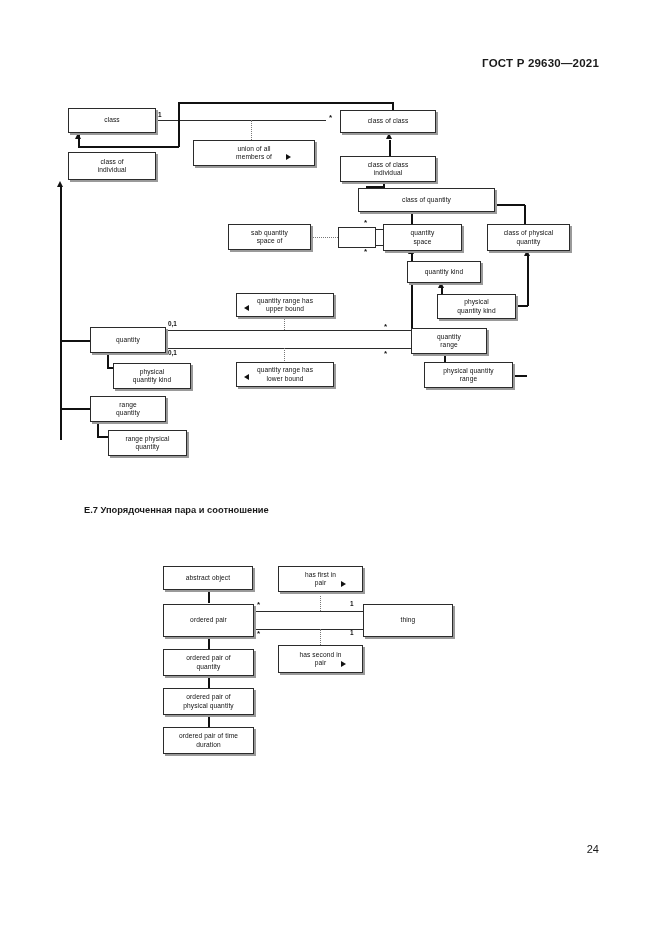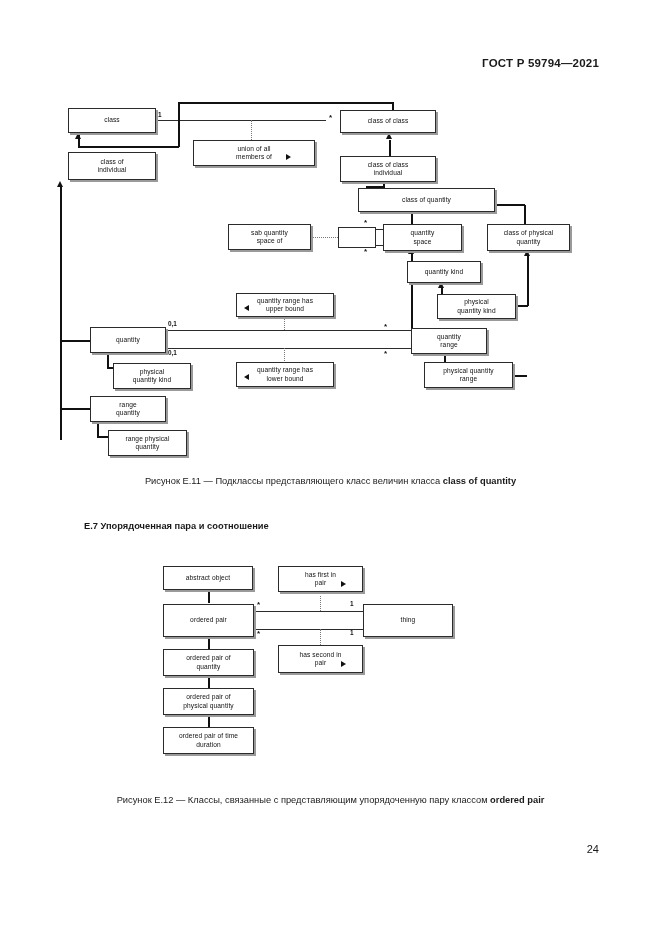--- a/index.html
+++ b/index.html
@@ -99,21 +99,21 @@
     position:absolute;font-size:6.4px;font-weight:bold;
     color:#111;line-height:1;white-space:nowrap;
   }
   .mult.star{font-size:8px;font-weight:bold;}
 </style>
 </head>
 <body>
 
 <div class="page">
 
-  <div class="doc-header">ГОСТ Р 59794—2021</div>
+  <div class="doc-header">ГОСТ Р 29630—2021</div>
 
   <div class="diagram">
 
     <div class="seg h" style="left:156px;top:120px;width:170px;"></div>
 
     <div class="seg thick-h" style="left:178px;top:102px;width:215px;"></div>
     <div class="seg thick-v" style="left:178px;top:102px;height:45px;"></div>
     <div class="seg thick-v" style="left:392px;top:102px;height:8px;"></div>
     <div class="seg thick-h" style="left:78px;top:146px;width:101px;"></div>
     <div class="seg thick-v" style="left:78px;top:133px;height:14px;"></div>
@@ -269,25 +269,22 @@
     <div class="mult" style="left:158px;top:112px;">1</div>
     <div class="mult star" style="left:329px;top:114px;">*</div>
     <div class="mult star" style="left:364px;top:219px;">*</div>
     <div class="mult star" style="left:364px;top:248px;">*</div>
     <div class="mult" style="left:168px;top:321px;">0,1</div>
     <div class="mult" style="left:168px;top:350px;">0,1</div>
     <div class="mult star" style="left:384px;top:323px;">*</div>
     <div class="mult star" style="left:384px;top:350px;">*</div>
   </div>
 
-  <div class="fig-caption" style="top:475px;">
-    <span>Рисунок Е.11 — Подклассы представляющего класс величин класса </span><b>class of quantity</b>
-  </div>
-
-  <div class="section-head" style="top:521px;padding-left:12px;">Е.7 Упорядоченная пара и соотношение</div>
+
+  <div class="section-head" style="top:505px;padding-left:12px;">Е.7 Упорядоченная пара и соотношение</div>
 
 
   <div class="diagram">
 
     <div class="seg thick-v" style="left:208px;top:590px;height:13px;"></div>
     <div class="arrow-up" style="left:204.5px;top:584px;"></div>
 
     <div class="seg thick-v" style="left:208px;top:637px;height:12px;"></div>
     <div class="arrow-up" style="left:204.5px;top:631px;"></div>
 
@@ -336,19 +333,16 @@
     <div class="node" style="left:163px;top:727px;width:91px;height:27px;">
       <span class="lbl">ordered pair of time<br>duration</span>
     </div>
 
     <div class="mult star" style="left:257px;top:601px;">*</div>
     <div class="mult" style="left:350px;top:601px;">1</div>
     <div class="mult star" style="left:257px;top:630px;">*</div>
     <div class="mult" style="left:350px;top:630px;">1</div>
   </div>
 
-  <div class="fig-caption" style="top:794px;">
-    <span>Рисунок Е.12 — Классы, связанные с представляющим упорядоченную пару классом </span><b>ordered pair</b>
-  </div>
 
   <div class="page-number">24</div>
 
 </div>
 
 </body></html>

